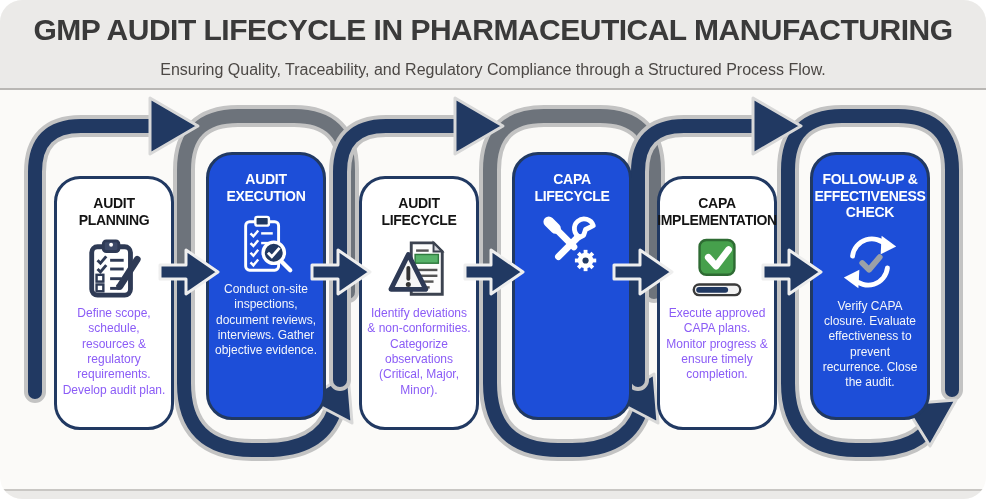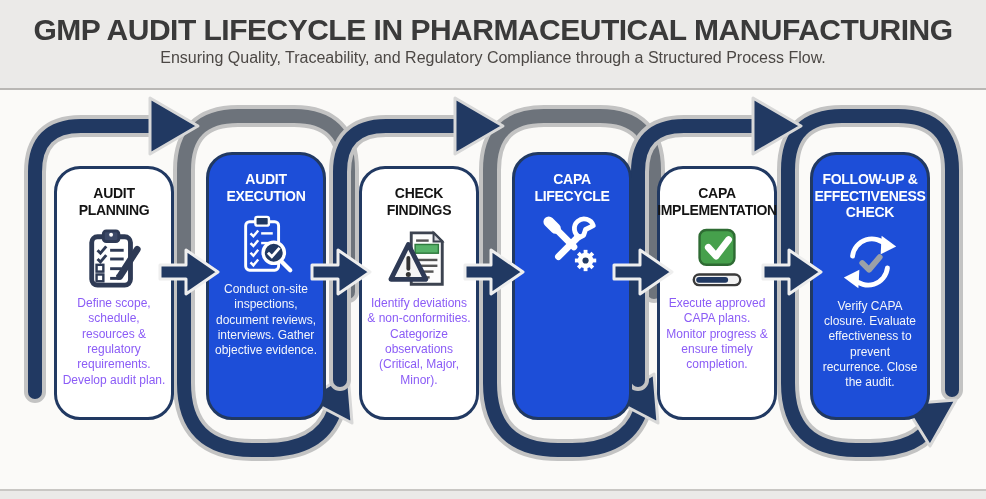--- a/index.html
+++ b/index.html
@@ -1,40 +1,40 @@
 <!DOCTYPE html>
 <html><head>
 <meta charset="utf-8">
 <style>
   html,body{margin:0;padding:0;}
   body{font-family:"Liberation Sans", sans-serif; background:#ffffff;}
-  #page{position:relative;width:986px;height:499px;overflow:hidden;background:#fbfaf8;}
+  #page{position:relative;width:986px;height:499px;overflow:hidden;background:#fbfaf8;border-radius:22px;}
 
   
   #hdr{position:absolute;top:0;left:0;width:100%;height:88px;background:#ebeae8;
        border-bottom:2px solid #b9b7b4;text-align:center;z-index:5;}
   #hdr .t{margin:0;padding-top:13px;font-size:30px;font-weight:bold;color:#3a3a3a;
           letter-spacing:-0.5px;}
-  #hdr .s{margin:2px 0 0 0;font-size:16px;color:#4c4845;}
+  #hdr .s{margin:14px 0 0 0;font-size:16px;color:#4c4845;}
 
   
   #ftr{position:absolute;bottom:0;left:0;width:100%;height:8px;background:#ebeae8;
        border-top:2px solid #c9c7c4;z-index:5;}
 
   
   svg.flow{position:absolute;top:0;left:0;z-index:1;pointer-events:none;}
   svg.flow.top{z-index:3;}
   .pipe-out{fill:none;stroke:#c3c3c3;stroke-width:22;stroke-linecap:round;}
   .pipe-navy{fill:none;stroke:#213962;stroke-width:14;stroke-linecap:round;}
   .pipe-gray{fill:none;stroke:#6d737b;stroke-width:14;stroke-linecap:round;}
   .head-navy{fill:#213962;stroke:#d8d8d8;stroke-width:3;stroke-linejoin:round;}
   .mid-arrow{fill:#213962;stroke:#eeeeee;stroke-width:3;stroke-linejoin:round;}
 
   
-  .card{position:absolute;top:166px;width:120px;height:254px;box-sizing:border-box;
+  .card{position:absolute;top:176px;width:120px;height:254px;box-sizing:border-box;
         background:#ffffff;border:3px solid #213962;border-radius:26px;z-index:2;
         display:flex;flex-direction:column;align-items:center;padding:16px 5px 8px;}
   .card.dark{top:152px;height:268px;background:#1d4ed8;border-color:#213962;color:#ffffff;}
   .c1{left:54px}.c2{left:206px}.c3{left:359px}.c4{left:512px}.c5{left:657px}.c6{left:810px}
   .card-title{font-size:14px;font-weight:bold;letter-spacing:-0.3px;text-align:center;
               line-height:1.18;color:#141414;}
   .card.dark .card-title{color:#ffffff;}
   .card-icon{width:62px;height:62px;margin:10px 0 6px 0;flex:none;}
   .card-body{font-size:12px;line-height:1.28;text-align:center;color:#8b5cf6;}
   .card.dark .card-body{color:#f4f6fa;text-align:center;}
@@ -134,21 +134,21 @@
         <path d="M16 50 l3 3 l5 -6" fill="none" stroke="#ffffff" stroke-width="2.5"></path>
         <circle cx="40" cy="40" r="11" fill="#213962" stroke="#ffffff" stroke-width="3.5"></circle>
         <path d="M34 40 l4 4 l8 -9" fill="none" stroke="#ffffff" stroke-width="3"></path>
         <line x1="48" y1="49" x2="57" y2="58" stroke="#ffffff" stroke-width="4.5" stroke-linecap="round"></line>
       </svg>
     </div>
     <div class="card-body">Conduct on-site inspections, document reviews, interviews. Gather objective evidence.</div>
   </div>
 
   <div class="card c3">
-    <div class="card-title">CHECK FINDINGS</div>
+    <div class="card-title">AUDIT LIFECYCLE</div>
     <div class="card-icon">
       <svg width="62" height="62" viewBox="0 0 64 64">
         <path d="M24 5 h23 l9 9 v44 h-32 z" fill="#fdfdfd" stroke="#3c4350" stroke-width="3"></path>
         <path d="M47 5 l9 9 h-9 z" fill="#d8dadf" stroke="#3c4350" stroke-width="2"></path>
         <line x1="29" y1="13" x2="42" y2="13" stroke="#555" stroke-width="2.5"></line>
         <rect x="28" y="17" width="24" height="9" fill="#57b269" stroke="#2f7a3e" stroke-width="1.5"></rect>
         <line x1="29" y1="33" x2="51" y2="33" stroke="#555" stroke-width="2.5"></line>
         <line x1="29" y1="39" x2="51" y2="39" stroke="#555" stroke-width="2.5"></line>
         <line x1="29" y1="45" x2="47" y2="45" stroke="#555" stroke-width="2.5"></line>
         <line x1="29" y1="51" x2="43" y2="51" stroke="#555" stroke-width="2.5"></line>

